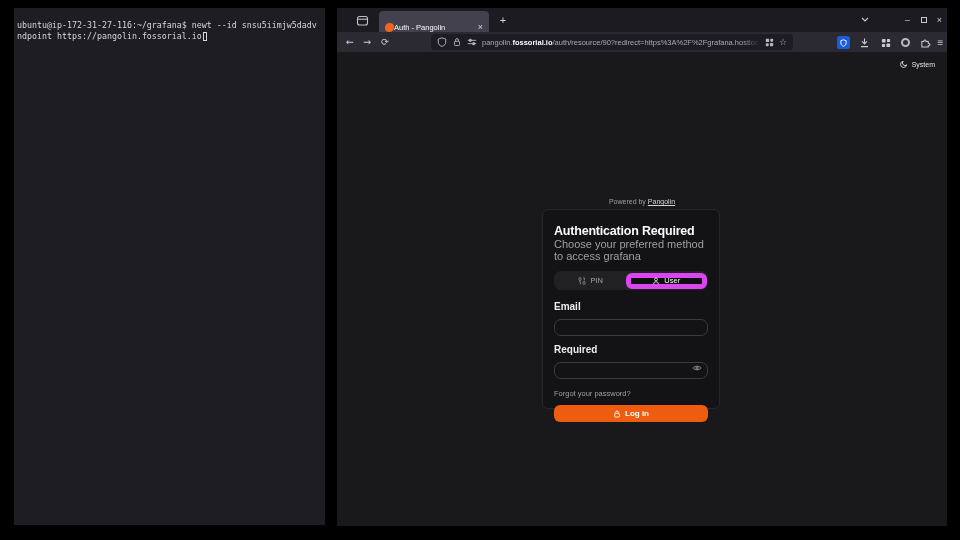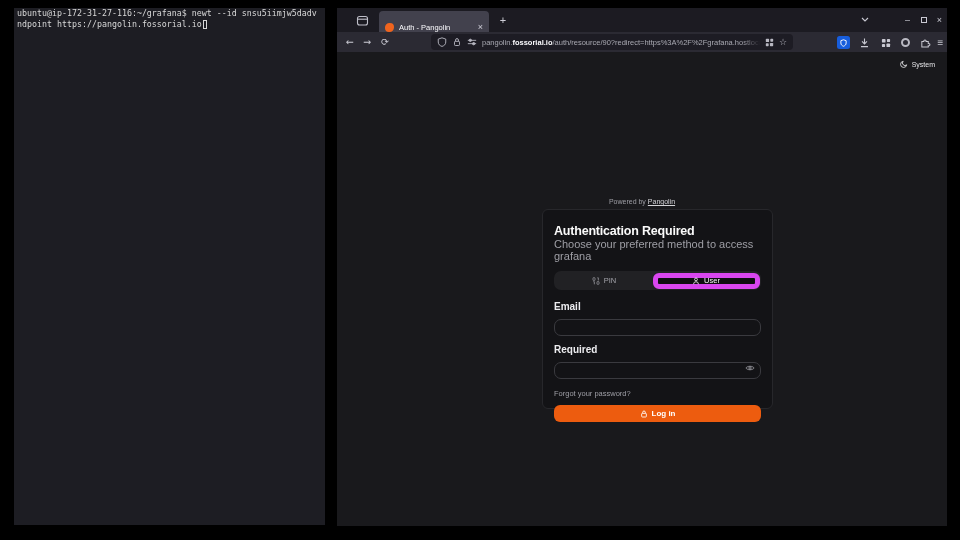--- a/index.html
+++ b/index.html
@@ -2,35 +2,35 @@
 <html><head>
 <meta charset="utf-8">
 <style>
   * { margin:0; padding:0; box-sizing:border-box; }
   html,body { width:960px; height:540px; background:#000; overflow:hidden;
     font-family:"Liberation Sans", sans-serif; }
   .stage { position:absolute; left:0; top:0; width:960px; height:540px; background:#000; }
 
   
   .terminal { position:absolute; left:14px; top:8px; width:311px; height:517px;
-    background:#1d1d23; padding:0 3px; overflow:hidden; }
+    background:#1d1d23; padding:12px 3px; overflow:hidden; }
   .terminal .tline { font-family:"DejaVu Sans Mono", monospace; font-size:8.3px;
     line-height:11px; color:#d8d8d8; white-space:pre; }
   .cursor { display:inline-block; width:4.6px; height:9px; border:1px solid #d8d8d8;
     vertical-align:-1.5px; margin-left:1px; }
 
   
   .browser { position:absolute; left:337px; top:8px; width:610px; height:518px;
     background:#1a1a1d; overflow:hidden; }
 
   .tabbar { position:relative; height:24px; background:#1c1b22; }
   .ffview { position:absolute; left:19px; top:6px; color:#bfbfc9; }
   .tab { position:absolute; left:42px; top:3px; width:110px; height:18px;
     background:#42414d; border-radius:4px; display:flex; align-items:center;
-    padding:16px 6px; gap:5px; }
+    padding:16px 6px; }
   .favicon { width:9px; height:9px; border-radius:50% 45% 50% 45%; flex:none; }
   .tab-title { font-size:7.5px; color:#fbfbfe; flex:1; white-space:nowrap; overflow:hidden; }
   .tab-close { font-size:9px; color:#cfcfd8; line-height:1; cursor:default; }
   .newtab { position:absolute; left:158px; top:4px; width:16px; height:16px;
     color:#cfcfd8; font-size:11px; text-align:center; line-height:16px; }
   .winbtn { position:absolute; top:4px; width:15px; height:16px; color:#c9c9d2;
     font-size:9px; text-align:center; line-height:16px; }
   .chev svg { margin-top:5px; }
   .maxbox { display:inline-block; width:6px; height:6px; border:1px solid #c9c9d2; margin-top:5px; }
 
@@ -53,21 +53,21 @@
   .ringicon { width:9px; height:9px; border:2px solid #b9b9c2; border-radius:50%; }
 
   .content { position:absolute; left:0; top:44px; width:610px; height:474px;
     background:#19191c; }
   .theme-toggle { position:absolute; right:12px; top:8px; display:flex; gap:4px;
     align-items:center; color:#e4e4e7; font-size:7px; }
   .powered { position:absolute; top:146px; width:100%; text-align:center;
     font-size:7px; color:#9f9fa6; }
   .powered a { color:#d4d4d8; text-decoration:underline; }
 
-  .card { position:absolute; left:205px; top:157px; width:231px; height:200px;
+  .card { position:absolute; left:205px; top:157px; width:178px; height:200px;
     background:#131316; border:1px solid #27272b; border-radius:6px;
     padding:14px 11px 13px 11px; }
   .card-title { font-size:12.5px; font-weight:700; color:#fafafa; letter-spacing:-0.2px; }
   .card-sub { font-size:11px; color:#9f9fa6; margin-top:0; }
 
   .seg-group { margin-top:9px; height:19px; background:#212124; border-radius:7px;
     display:flex; padding:1.5px; }
   .seg { flex:1; display:flex; align-items:center; justify-content:center; gap:4px;
     font-size:7.5px; color:#a3a3aa; border-radius:6px; }
   .seg.active { background:#0e0e10; border:5px solid #d946ef; color:#fafafa; }

